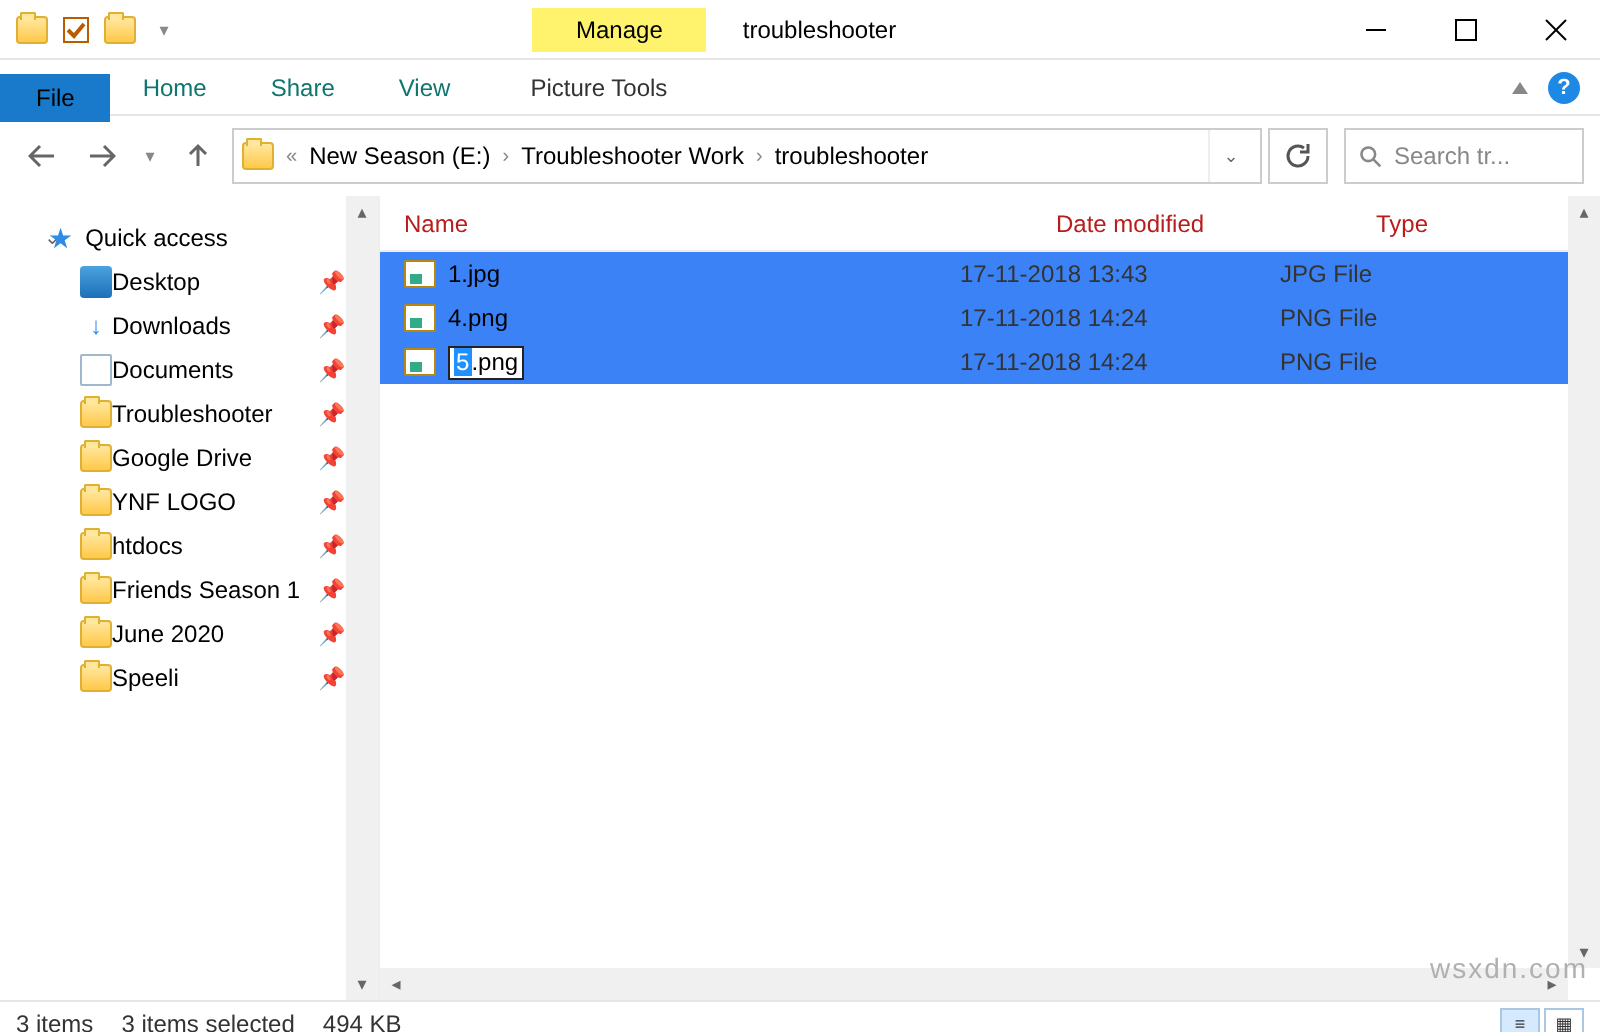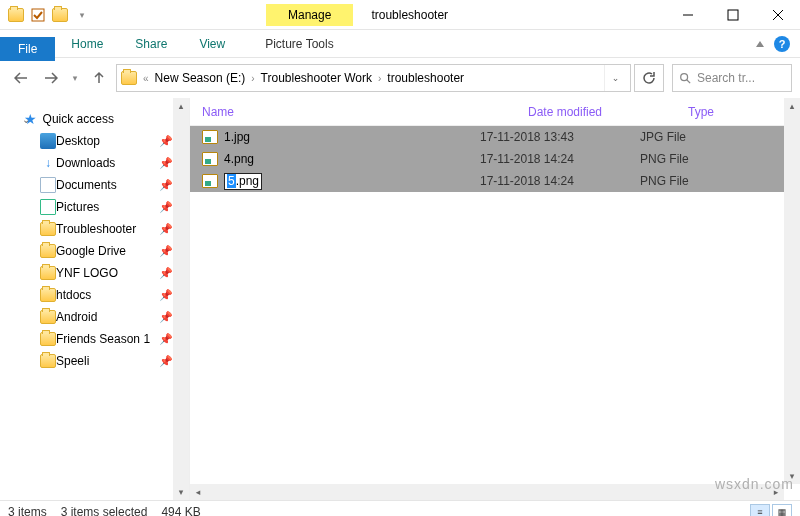--- a/index.html
+++ b/index.html
@@ -9,21 +9,21 @@
   .qat { width: 16px; height: 16px; display: inline-flex; align-items: center; justify-content: center; }
   .folder-ic { width: 16px; height: 14px; background: linear-gradient(#ffe79e,#ffc94a); border: 1px solid #e0b030; border-radius: 2px; position: relative; }
   .folder-ic::before { content:""; position:absolute; top:-3px; left:1px; width:6px; height:3px; background:#ffe79e; border:1px solid #e0b030; border-bottom:none; border-radius:1px 1px 0 0;}
   .check-ic svg { width:14px; height:14px; }
   .tab-manage { margin-left: 176px; background: #fff36e; padding: 4px 22px; font-size: 12px; }
   .tb-title { margin-left: 18px; font-size: 12px; color: #000; }
   .wincontrols { margin-left: auto; display: flex; }
   .wbtn { width: 45px; height: 30px; display:flex; align-items:center; justify-content:center; }
   .wbtn svg { width: 12px; height: 12px; }
   .ribbon { display: flex; align-items: center; height: 28px; border-bottom: 1px solid #e5e5e5; }
-  .file-tab { background: #1979ca; color: #ffffff; padding: 5px 18px; margin-top: 10px; }
+  .file-tab { background: #1979ca; color: #000000; padding: 5px 18px; margin-top: 10px; }
   .rib-tab { padding: 5px 16px; color: #0f766e; }
   .rib-pt { margin-left: 12px; padding: 5px 12px; color:#333; }
   .rib-right { margin-left:auto; display:flex; align-items:center; gap:10px; padding-right:10px;}
   .caret { width:0;height:0;border-left:4px solid transparent;border-right:4px solid transparent;border-bottom:6px solid #888;}
   .help-ic { width:16px;height:16px;border-radius:50%;background:#1e88e5;color:#fff;display:flex;align-items:center;justify-content:center;font-size:11px;font-weight:bold;}
   .addrbar { display:flex; align-items:center; height:40px; padding:6px 8px; gap:4px; }
   .navbtn { width:26px; height:26px; display:flex; align-items:center; justify-content:center; border-radius:2px; }
   .navbtn svg { width:14px; height:14px; stroke:#666; fill:none; stroke-width:1.5; }
   .pathbox { flex:1; display:flex; align-items:center; border:1px solid #ccc; height:28px; padding:0 4px; gap:6px; overflow:hidden;}
   .crumb { color:#000; white-space:nowrap; }
@@ -42,26 +42,26 @@
   .pin{color:#8a8a8a;font-size:11px;}
   .ic{width:16px;height:16px;display:inline-flex;align-items:center;justify-content:center;}
   .ic-desktop{background:linear-gradient(#4aa3df,#1e6fb7);border-radius:2px;}
   .ic-dl{color:#2e8be8;font-weight:bold;}
   .ic-doc{background:#fff;border:1px solid #9fb8cf;border-radius:1px;}
   .ic-pic{background:#fff;border:1px solid #3b8; border-radius:1px; position:relative;}
   .sb-expand{position:absolute;left:22px;color:#666;font-size:10px;}
   .sb-scroll{position:absolute;right:0;top:0;width:16px;height:100%;display:flex;flex-direction:column;background:#f0f0f0;}
   .sb-scroll .arr{height:16px;display:flex;align-items:center;justify-content:center;color:#666;font-size:9px;}
   .content { flex:1; position:relative; }
-  .cols { display:flex; border-bottom:1px solid #eee; height:28px; align-items:center; color:#8b5cf6; }
+  .cols { display:flex; border-bottom:1px solid #eee; height:28px; align-items:center; color:#b91c1c; }
   .col-name{width:290px;padding-left:12px;}
   .col-date{width:160px;margin-left:48px;}
   .col-type{flex:1;}
   .row { display:flex; align-items:center; height:22px; }
-  .row.sel{background:#a3a3a3;}
+  .row.sel{background:#3b82f6;}
   .row .cell-name{width:290px;padding-left:12px;display:flex;align-items:center;gap:6px;}
   .row .cell-date{width:160px;color:#333;}
   .row .cell-type{flex:1;color:#333;}
   .img-ic{width:16px;height:14px;background:#fff;border:1px solid #b8860b;border-radius:1px;position:relative;}
   .img-ic::after{content:"";position:absolute;bottom:1px;left:2px;width:6px;height:5px;background:#3a8;}
   .rename{display:inline-flex;align-items:center;background:#fff;border:1px solid #222;height:17px;padding:0 2px;}
   .rename .selpart{background:#1e90ff;color:#fff;padding:0 1px;}
   .content-scroll{position:absolute;left:0;bottom:0;right:16px;height:16px;background:#f0f0f0;display:flex;}
   .content-scroll .arr{width:16px;display:flex;align-items:center;justify-content:center;color:#666;font-size:9px;}
   .content-scroll .track{flex:1;}
@@ -188,25 +188,20 @@
         <span class="ic ic-dl">↓</span>
         <span class="sb-label">Downloads</span>
         <span class="pin">📌</span>
       </div>
     <div class="sb-item">
         <span class="ic ic-doc"></span>
         <span class="sb-label">Documents</span>
         <span class="pin">📌</span>
       </div>
     <div class="sb-item">
-        <span class="ic ic-pic"></span>
-        <span class="sb-label">Pictures</span>
-        <span class="pin">📌</span>
-      </div>
-    <div class="sb-item">
         <span class="ic">
           <span class="folder-ic"></span>
         </span>
         <span class="sb-label">Troubleshooter</span>
         <span class="pin">📌</span>
       </div>
     <div class="sb-item">
         <span class="ic">
           <span class="folder-ic"></span>
         </span>
@@ -224,28 +219,28 @@
         <span class="ic">
           <span class="folder-ic"></span>
         </span>
         <span class="sb-label">htdocs</span>
         <span class="pin">📌</span>
       </div>
     <div class="sb-item">
         <span class="ic">
           <span class="folder-ic"></span>
         </span>
-        <span class="sb-label">Android</span>
-        <span class="pin">📌</span>
-      </div>
-    <div class="sb-item">
-        <span class="ic">
-          <span class="folder-ic"></span>
-        </span>
         <span class="sb-label">Friends Season 1</span>
+        <span class="pin">📌</span>
+      </div>
+    <div class="sb-item">
+        <span class="ic">
+          <span class="folder-ic"></span>
+        </span>
+        <span class="sb-label">June 2020</span>
         <span class="pin">📌</span>
       </div>
     <div class="sb-item">
         <span class="ic">
           <span class="folder-ic"></span>
         </span>
         <span class="sb-label">Speeli</span>
         <span class="pin">📌</span>
       </div>
     <div class="sb-scroll">

